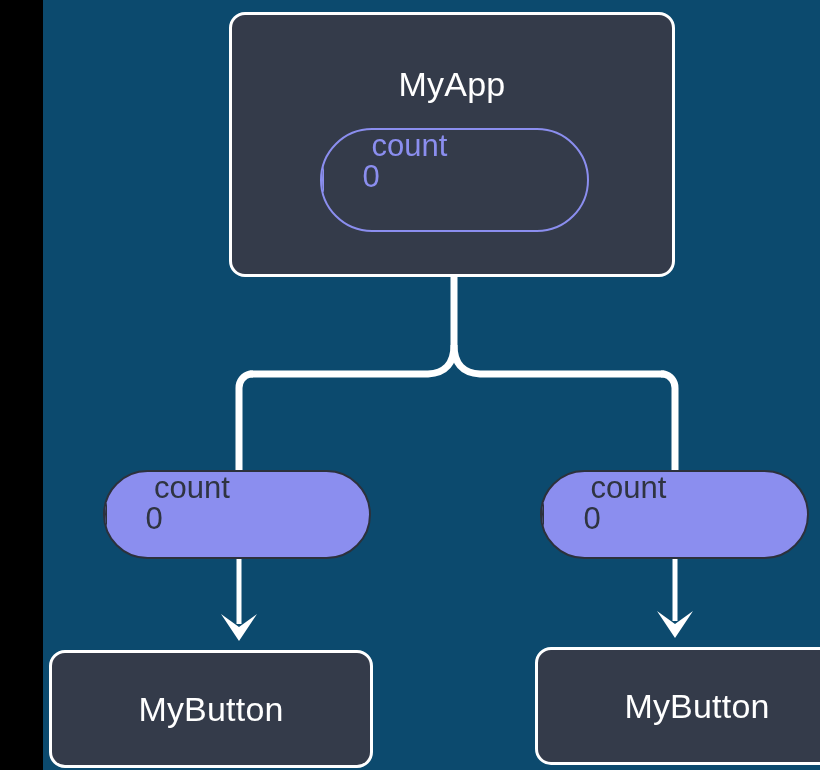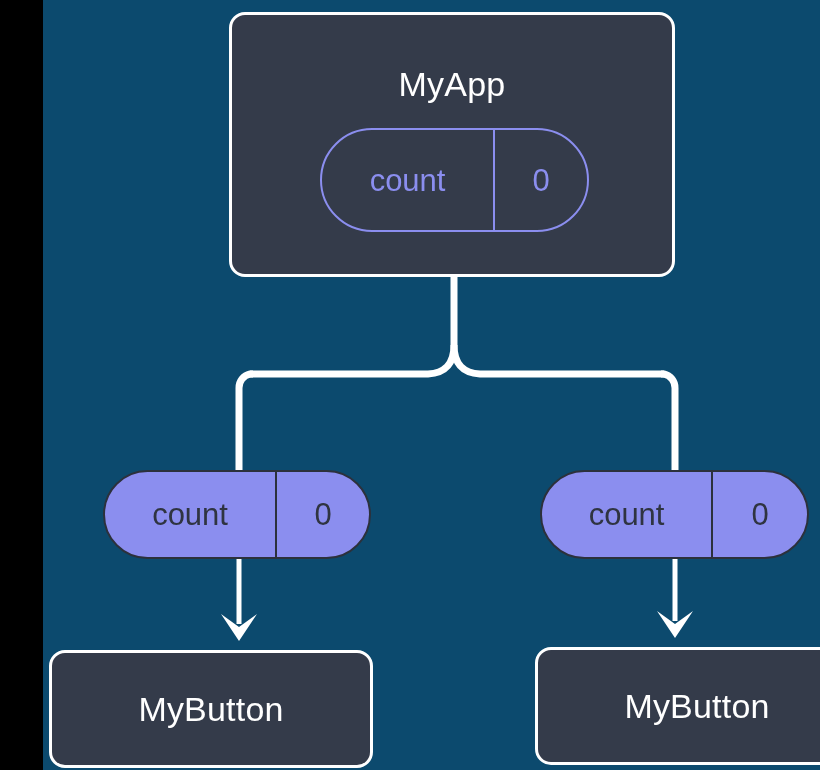--- a/index.html
+++ b/index.html
@@ -69,20 +69,21 @@
 
   
   .pill {
     position: absolute;
     box-sizing: border-box;
     display: flex;
     align-items: stretch;
     border-radius: 999px;
     overflow: hidden;
     z-index: 4;
+    flex-direction: column;
   }
   .pill-key, .pill-val {
     display: flex;
     align-items: center;
     justify-content: center;
     font-size: 31px;
     line-height: 1;
     white-space: nowrap;
   }
 

